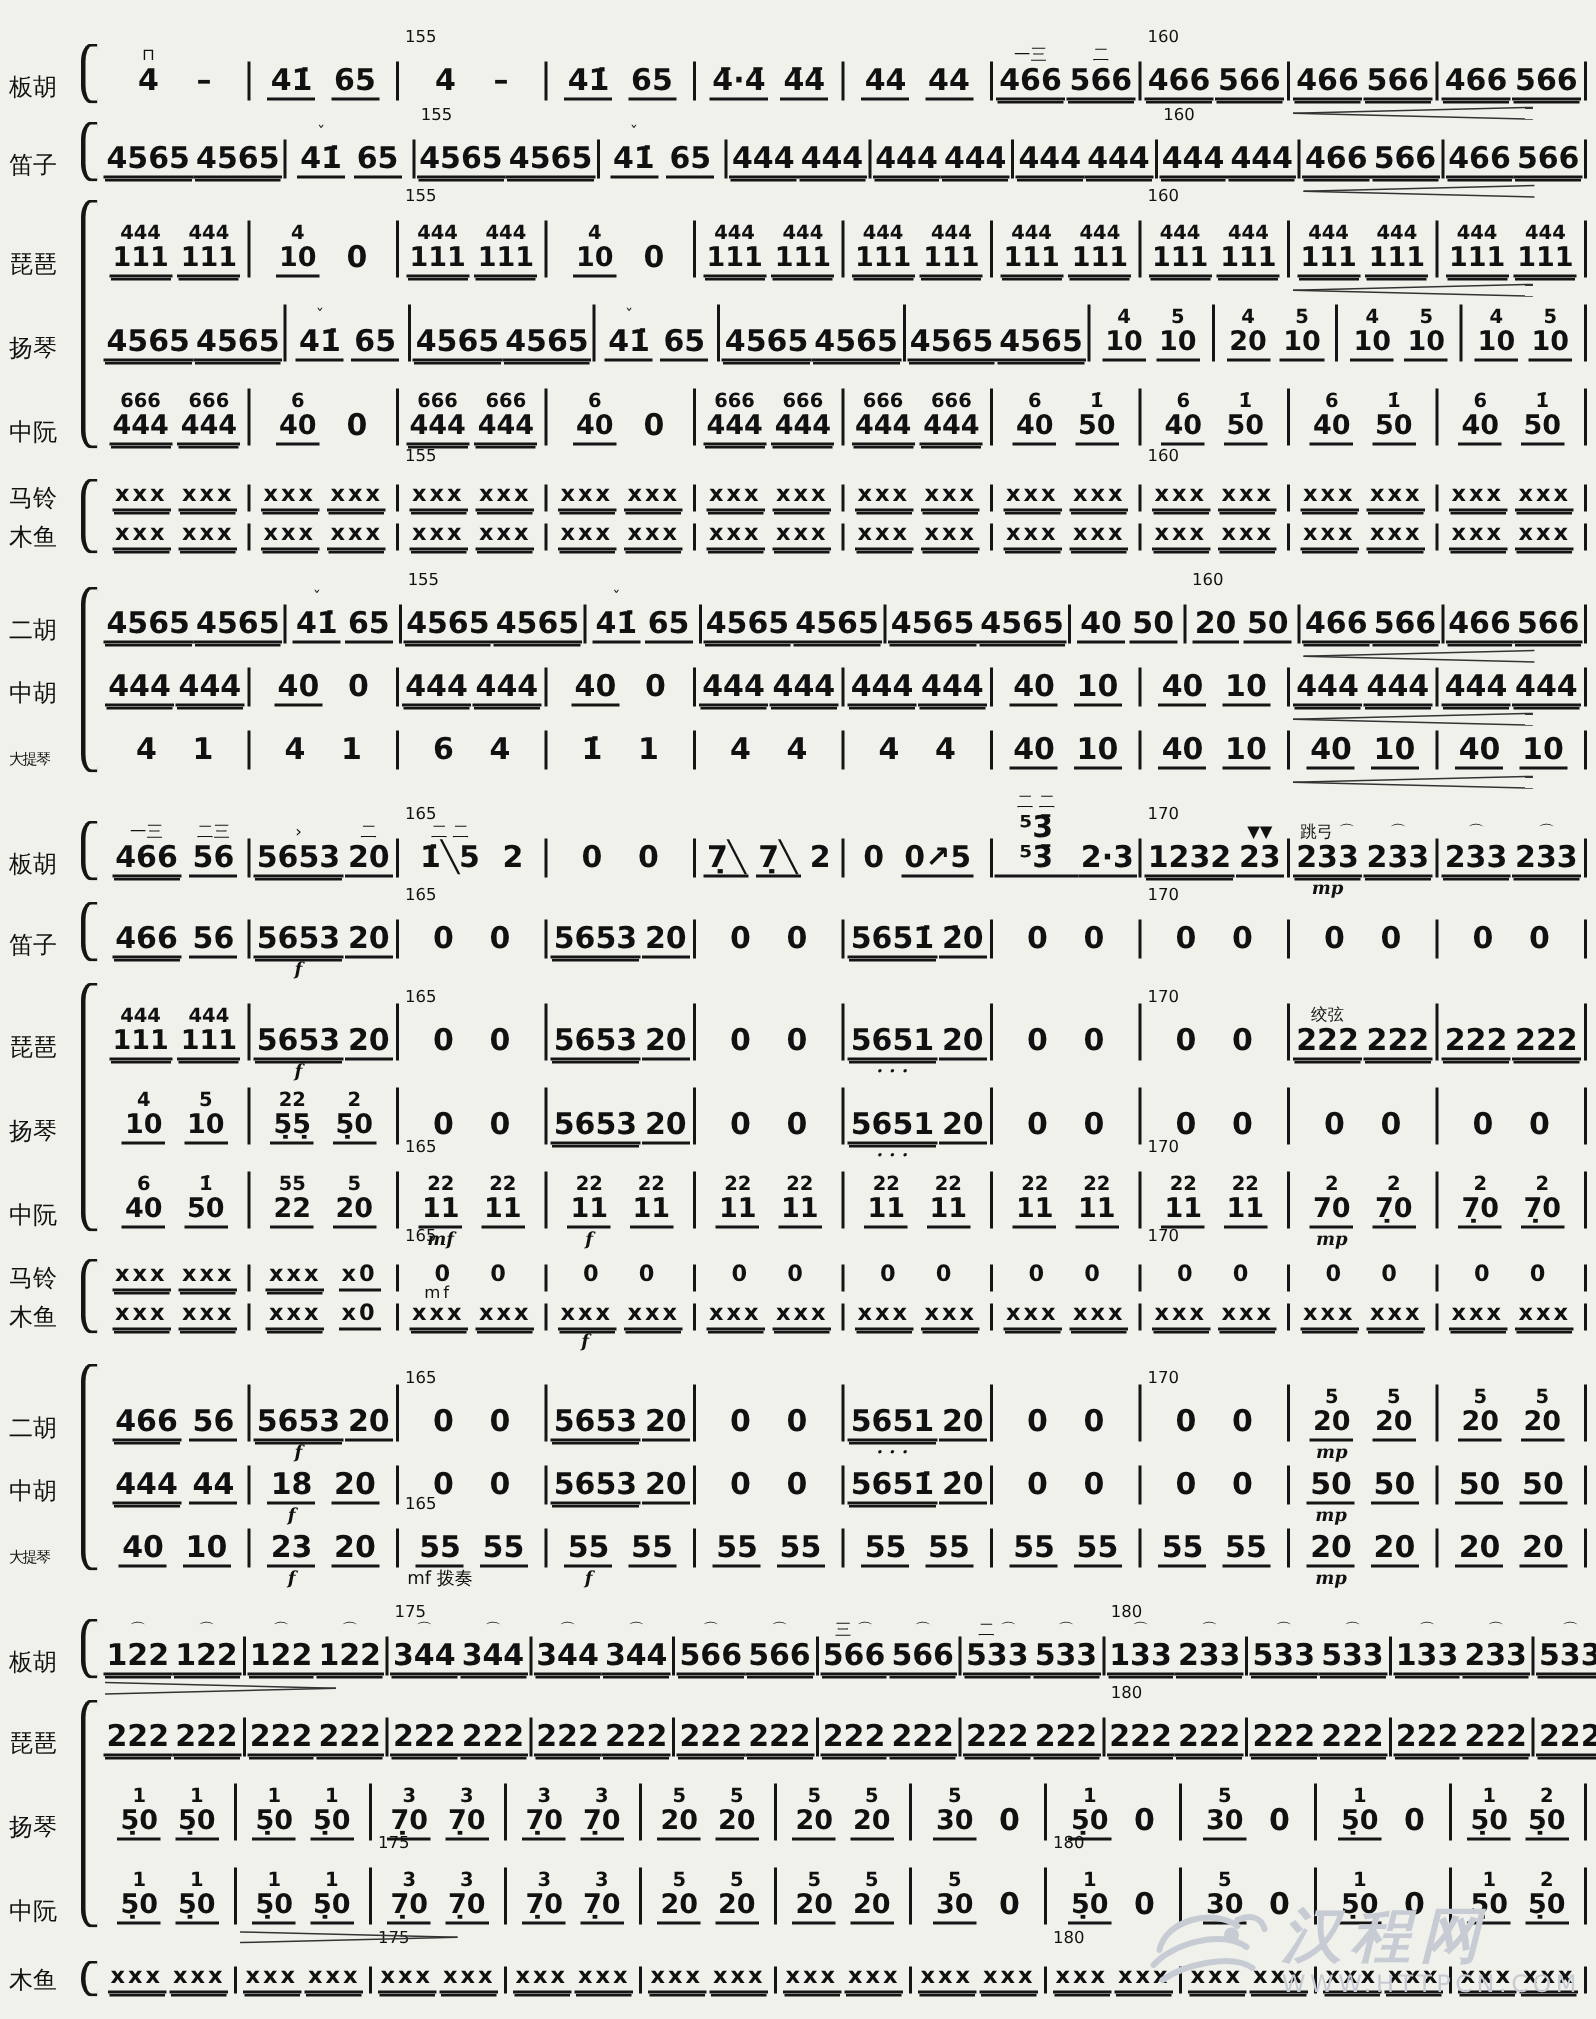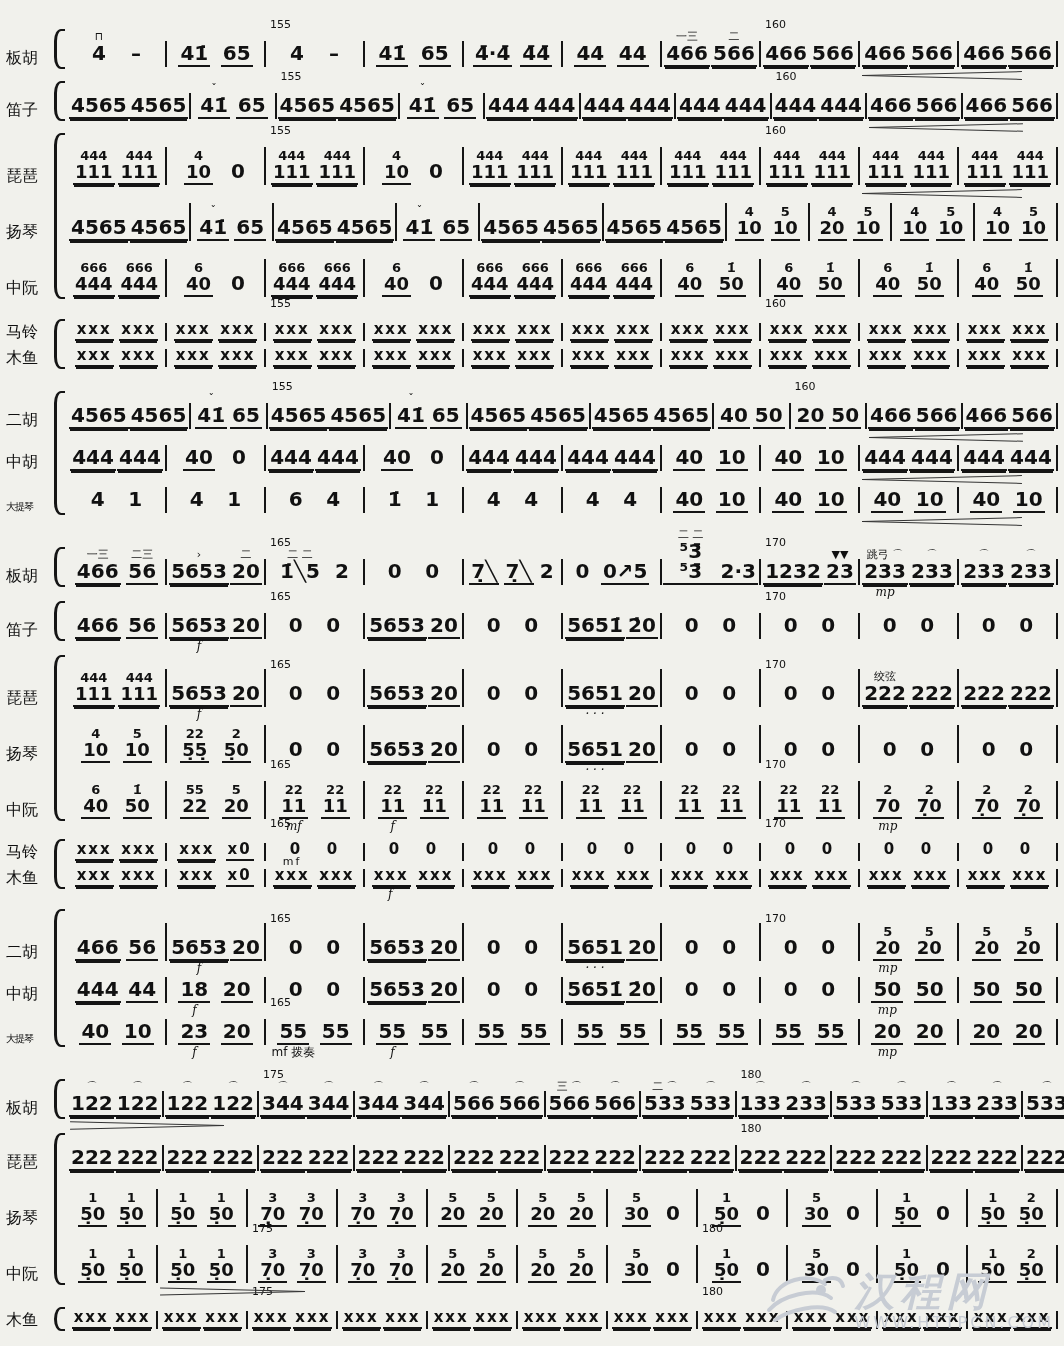--- a/index.html
+++ b/index.html
@@ -25,21 +25,21 @@
   .cell .t{display:inline-block;padding:0 2px 2px 2px;border-bottom:2px solid transparent;}
   .cell.u1 > .t,.cell.u1 .q .t{border-bottom:2px solid #151515;}
   .cell.u2 > .t,.cell.u2 .q .t{border-bottom:2px solid #151515;box-shadow:0 3px 0 -1px #151515;}
   .stk{display:flex;flex-direction:column;align-items:center;}
   .stk .p{font-size:13px;line-height:1;margin-bottom:1px;}
   .stk .q{font-size:18px;line-height:1;}
   .above{position:absolute;bottom:calc(100% + 1px);left:50%;transform:translateX(-50%);
          font-size:11px;font-weight:normal;white-space:nowrap;line-height:1;}
   .below{position:absolute;top:calc(100% + 1px);left:50%;transform:translateX(-50%);
          font-size:12px;font-weight:normal;white-space:nowrap;line-height:1;}
-  .below.dyn{font-style:italic;font-family:"DejaVu Serif",serif;font-weight:normal;text-align:right;}
+  .below.dyn{font-style:italic;font-family:"DejaVu Serif",serif;font-weight:bold;text-align:right;}
   .mnum{position:absolute;bottom:calc(100% + 13px);left:4px;font-size:11px;font-weight:normal;line-height:1;}
   .hp::before,.hp::after{content:"";position:absolute;top:calc(100% + 5px);left:2px;width:165%;
          border-top:1.5px solid #333;z-index:1;}
   .hp-c::before{transform-origin:left center;transform:rotate(1.4deg);}
   .hp-c::after{transform-origin:left center;transform:rotate(-1.4deg);}
   .hp-d::before{transform-origin:right center;transform:rotate(1.4deg);}
   .hp-d::after{transform-origin:right center;transform:rotate(-1.4deg);}
   #watermark{position:absolute;right:10px;bottom:8px;display:flex;align-items:center;user-select:none;}
   #watermark .wm-text{text-align:left;}
   #watermark .wm-name{font-size:40px;font-weight:bold;letter-spacing:6px;line-height:1.1;font-style:italic;}

